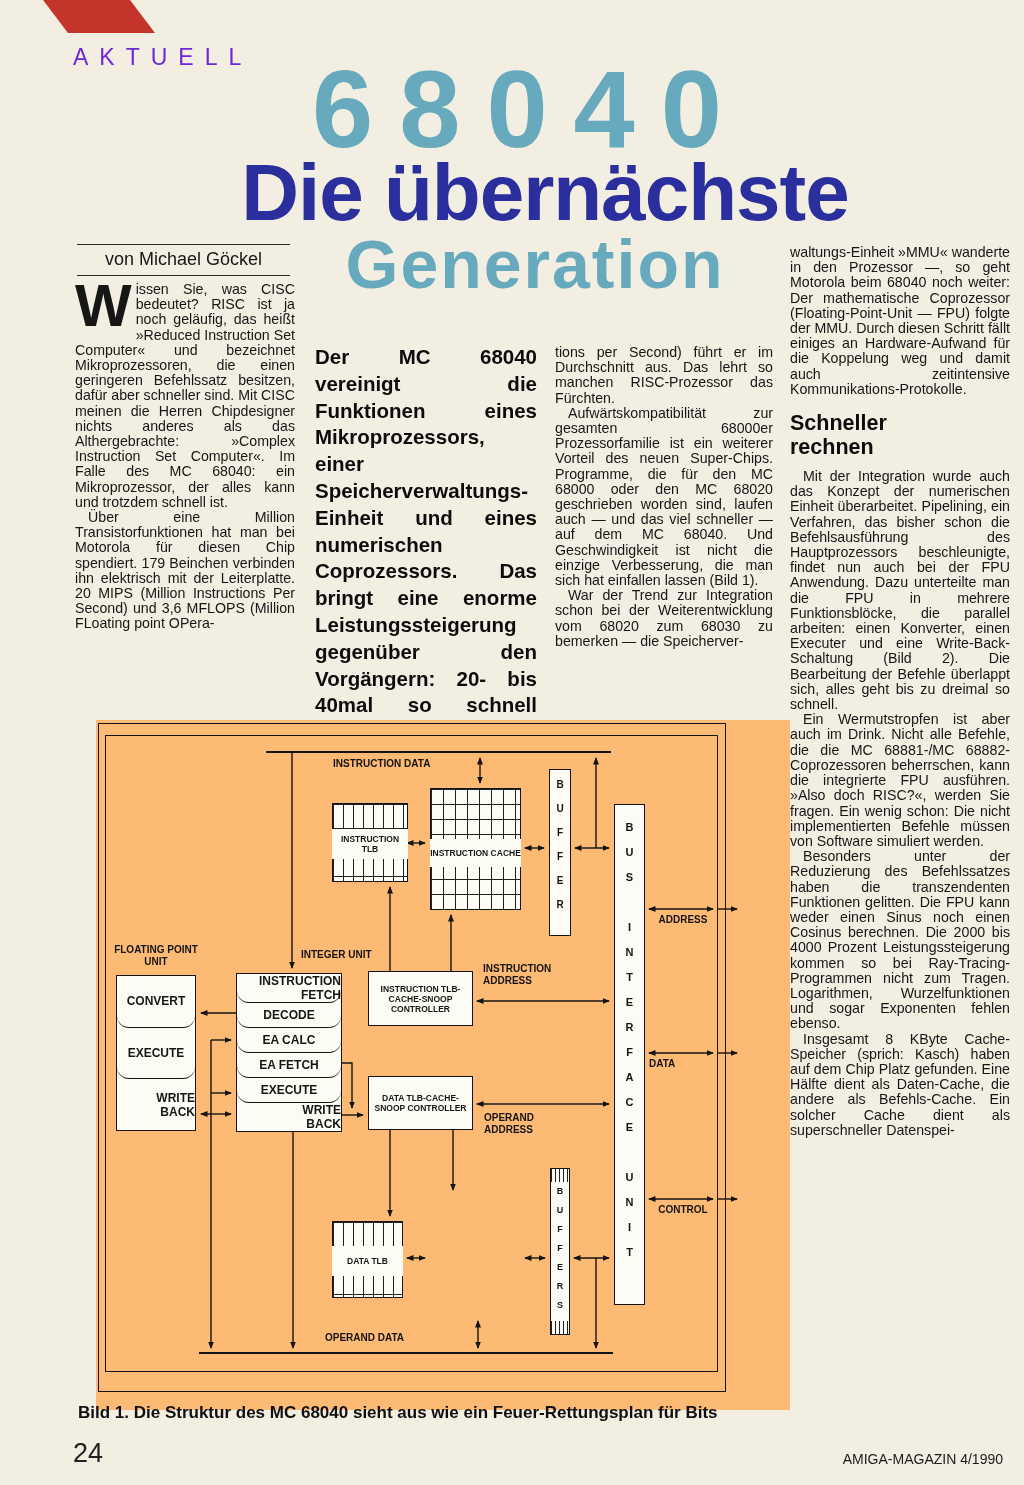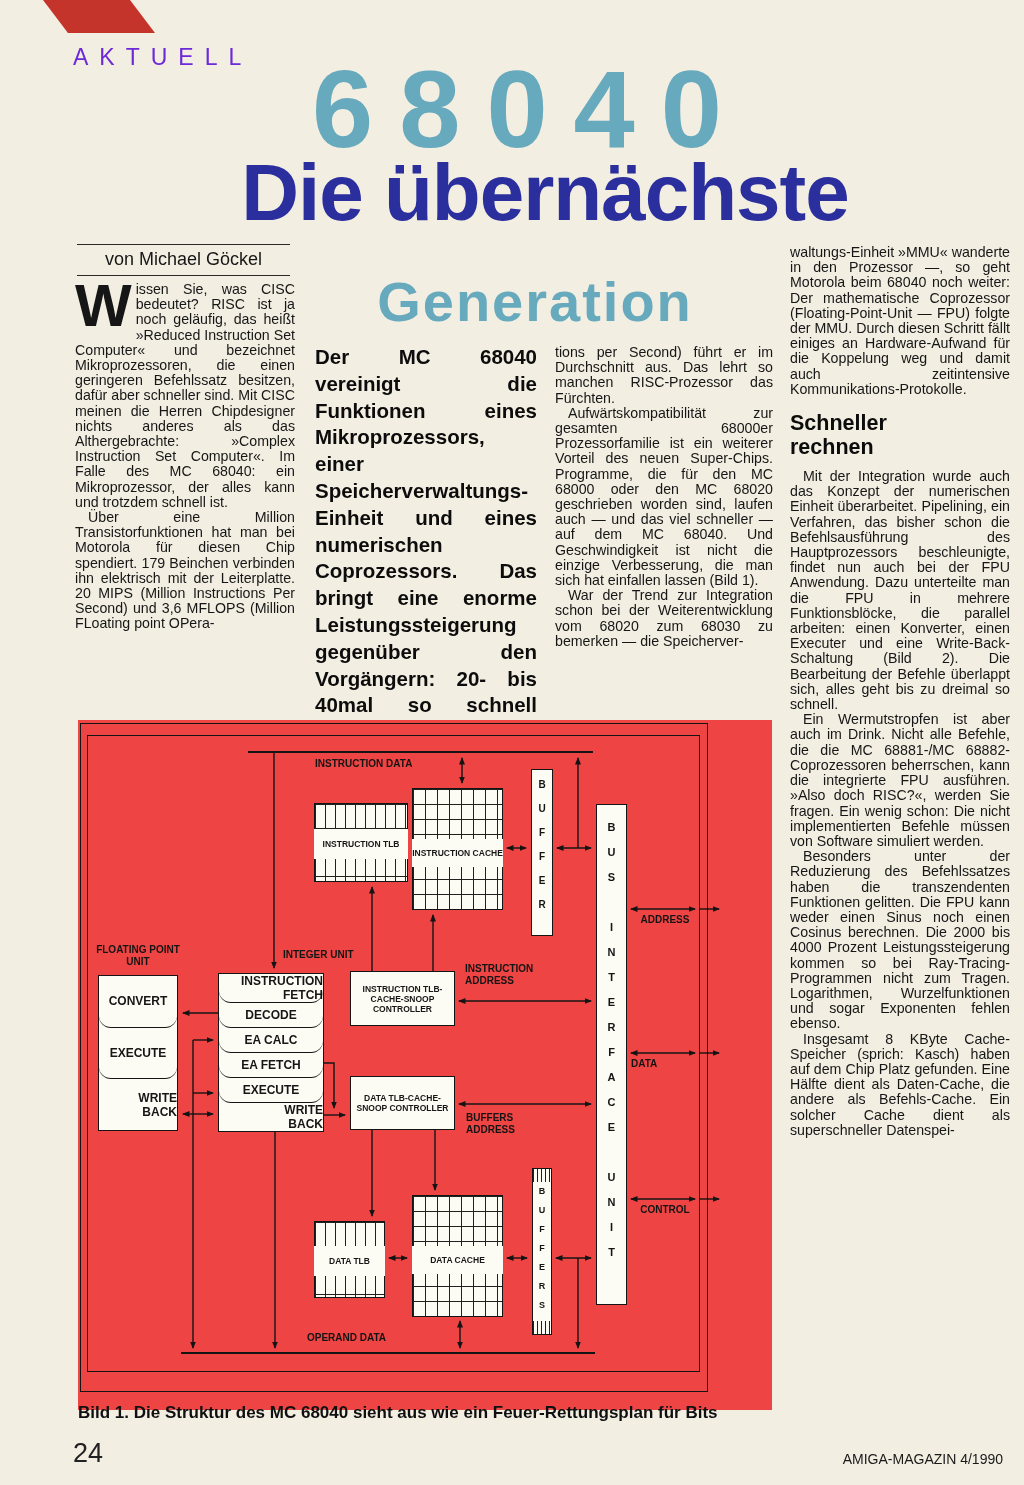--- a/index.html
+++ b/index.html
@@ -14,39 +14,39 @@
 
   
   .red-flag { left:43px; top:0; width:112px; height:33px; background:#c5342b;
     clip-path:polygon(0 0,77.7% 0,100% 100%,22.3% 100%); }
   .tag { left:73px; top:44px; font-size:23px; font-weight:normal; letter-spacing:11px; color:#6d28d9; }
   .title-top { left:270px; top:54px; width:520px; text-align:center;
     font-size:110px; font-weight:bold; letter-spacing:26px; line-height:1; color:#67a9bd; }
   .title-mid { left:195px; top:153px; width:700px; text-align:center;
     font-size:80px; font-weight:bold; line-height:1; color:#2b2f9e; letter-spacing:-1px; }
   .title-bot { left:230px; top:230px; width:610px; text-align:center;
-    font-size:56px; font-weight:bold; line-height:1; color:#67a9bd; letter-spacing:2px;margin-top:44px; }
+    font-size:68px; font-weight:bold; line-height:1; color:#67a9bd; letter-spacing:2px; }
   .byline { left:77px; top:244px; width:213px; text-align:center; font-size:18px;
     padding:4px 0 5px 0; border-top:1.5px solid #2a2a2a; border-bottom:1.5px solid #2a2a2a; }
 
   
   .col { text-align:justify; font-size:14.2px; line-height:15.2px; overflow:hidden; }
   .col p + p { text-indent:13px; }
   .col1 { left:75px; top:282px; width:220px; height:412px; }
   .col3 { left:555px; top:345px; width:218px; height:350px; }
   .col4 { left:790px; top:245px; width:220px; height:1202px; }
   .dropcap { float:left; font-size:60px; line-height:44px; font-weight:bold;
     margin:2px 6px 0 0; letter-spacing:-2px; }
   .intro { left:315px; top:344px; width:222px; height:350px; text-align:justify;
     font-size:20.5px; line-height:26.8px; font-weight:bold; color:#0c0c0c; }
   .subhead { font-weight:bold; font-size:21.5px; line-height:24px; width:140px;
     text-align:left; text-indent:0 !important; margin:14px 0 10px 0; color:#0c0c0c; }
 
   
-  .panel { left:78px; top:720px; width:694px; height:690px; background:#ef4444; }
+  .panel { left:96px; top:720px; width:694px; height:690px; background:#fdba74; }
   .rect-outer { left:2px; top:3px; width:628px; height:669px; border:1.5px solid #141414; }
   .rect-inner { left:9px; top:15px; width:613px; height:637px; border:1.5px solid #141414; }
   .dbox { position:absolute; background:#fdfcf4; border:1.5px solid #141414; }
   .dlabel { position:absolute; font-size:10px; font-weight:bold; line-height:11.5px;
     color:#141414; white-space:nowrap; }
   .wraplabel { white-space:normal; }
   .cells { display:flex; flex-direction:column; }
   .cells .cell { flex:1; display:flex; align-items:center; justify-content:center;
     font-size:12px; font-weight:bold; border-bottom:1.2px solid #141414; text-align:right;border-radius:12px; }
   .cells .cell:last-child { border-bottom:none;margin-left:29px; }
@@ -149,21 +149,21 @@
       <line x1="429" y1="538" x2="449" y2="538" marker-start="url(#as)" marker-end="url(#ae)"></line>
       <line x1="478" y1="538" x2="513" y2="538" marker-start="url(#as)" marker-end="url(#ae)"></line>
       <line x1="500" y1="538" x2="500" y2="628" marker-end="url(#ae)"></line>
       <line x1="382" y1="601" x2="382" y2="628" marker-start="url(#as)" marker-end="url(#ae)"></line>
       <line x1="103" y1="633" x2="517" y2="633" stroke-width="2"></line>
     </g>
   </svg>
 
   <div class="dlabel" style="left:237px;top:38px;">INSTRUCTION DATA</div>
   <div class="dlabel wraplabel" style="left:387px;top:243px;width:88px;">INSTRUCTION ADDRESS</div>
-  <div class="dlabel wraplabel" style="left:388px;top:392px;width:62px;">BUFFERS ADDRESS</div>
+  <div class="dlabel wraplabel" style="left:388px;top:392px;width:62px;">OPERAND ADDRESS</div>
   <div class="dlabel" style="left:229px;top:612px;">OPERAND DATA</div>
   <div class="dlabel" style="left:553px;top:194px;width:68px;text-align:center;">ADDRESS</div>
   <div class="dlabel" style="left:553px;top:338px;width:68px;text-align:left;">DATA</div>
   <div class="dlabel" style="left:553px;top:484px;width:68px;text-align:center;">CONTROL</div>
   <div class="dlabel wraplabel" style="left:18px;top:224px;width:84px;text-align:center;">FLOATING POINT UNIT</div>
   <div class="dlabel" style="left:205px;top:229px;">INTEGER UNIT</div>
 
   <div class="dbox cells" style="left:20px;top:255px;width:80px;height:156px;">
     <div class="cell">CONVERT</div>
     <div class="cell">EXECUTE</div>
@@ -172,21 +172,21 @@
 
   <div class="dbox cells" style="left:140px;top:253px;width:106px;height:159px;">
     <div class="cell">INSTRUCTION FETCH</div>
     <div class="cell">DECODE</div>
     <div class="cell">EA CALC</div>
     <div class="cell">EA FETCH</div>
     <div class="cell">EXECUTE</div>
     <div class="cell">WRITE BACK</div>
   </div>
 
-  <div class="dbox gridbox grid-tlb" style="left:236px;top:83px;width:94px;height:79px;">
+  <div class="dbox gridbox grid-tlb" style="left:236px;top:83px;width:76px;height:79px;">
     <div class="band" style="top:25px;height:30px;">INSTRUCTION TLB</div>
   </div>
 
   <div class="dbox gridbox grid-cache" style="left:334px;top:68px;width:91px;height:122px;">
     <div class="band" style="top:50px;height:28px;">INSTRUCTION CACHE</div>
   </div>
 
   <div class="dbox vwrap" style="left:453px;top:49px;width:22px;height:167px;padding-top:9px;">
     <span class="vtext" style="font-size:10px;letter-spacing:13px;">BUFFER</span>
   </div>
@@ -196,23 +196,20 @@
   </div>
 
   <div class="dbox ctrl" style="left:272px;top:251px;width:105px;height:55px;">INSTRUCTION TLB-CACHE-SNOOP CONTROLLER</div>
 
   <div class="dbox ctrl" style="left:272px;top:356px;width:105px;height:54px;">DATA TLB-CACHE-SNOOP CONTROLLER</div>
 
   <div class="dbox gridbox grid-tlb" style="left:236px;top:501px;width:71px;height:77px;">
     <div class="band" style="top:24px;height:30px;">DATA TLB</div>
   </div>
 
-  <div class="dbox gridbox grid-cache" style="left:334px;top:475px;width:91px;height:122px;">
-    <div class="band" style="top:50px;height:28px;">DATA CACHE</div>
-  </div>
 
   <div class="dbox vwrap" style="left:454px;top:448px;width:20px;height:167px;padding-top:17px;">
     <div class="hatch" style="top:0;"></div>
     <div class="hatch" style="bottom:0;"></div>
     <span class="vtext" style="font-size:9px;letter-spacing:9px;">BUFFERS</span>
   </div>
 </div>
 
 <div class="abs caption">Bild 1. Die Struktur des MC 68040 sieht aus wie ein Feuer-Rettungsplan für Bits</div>
 

